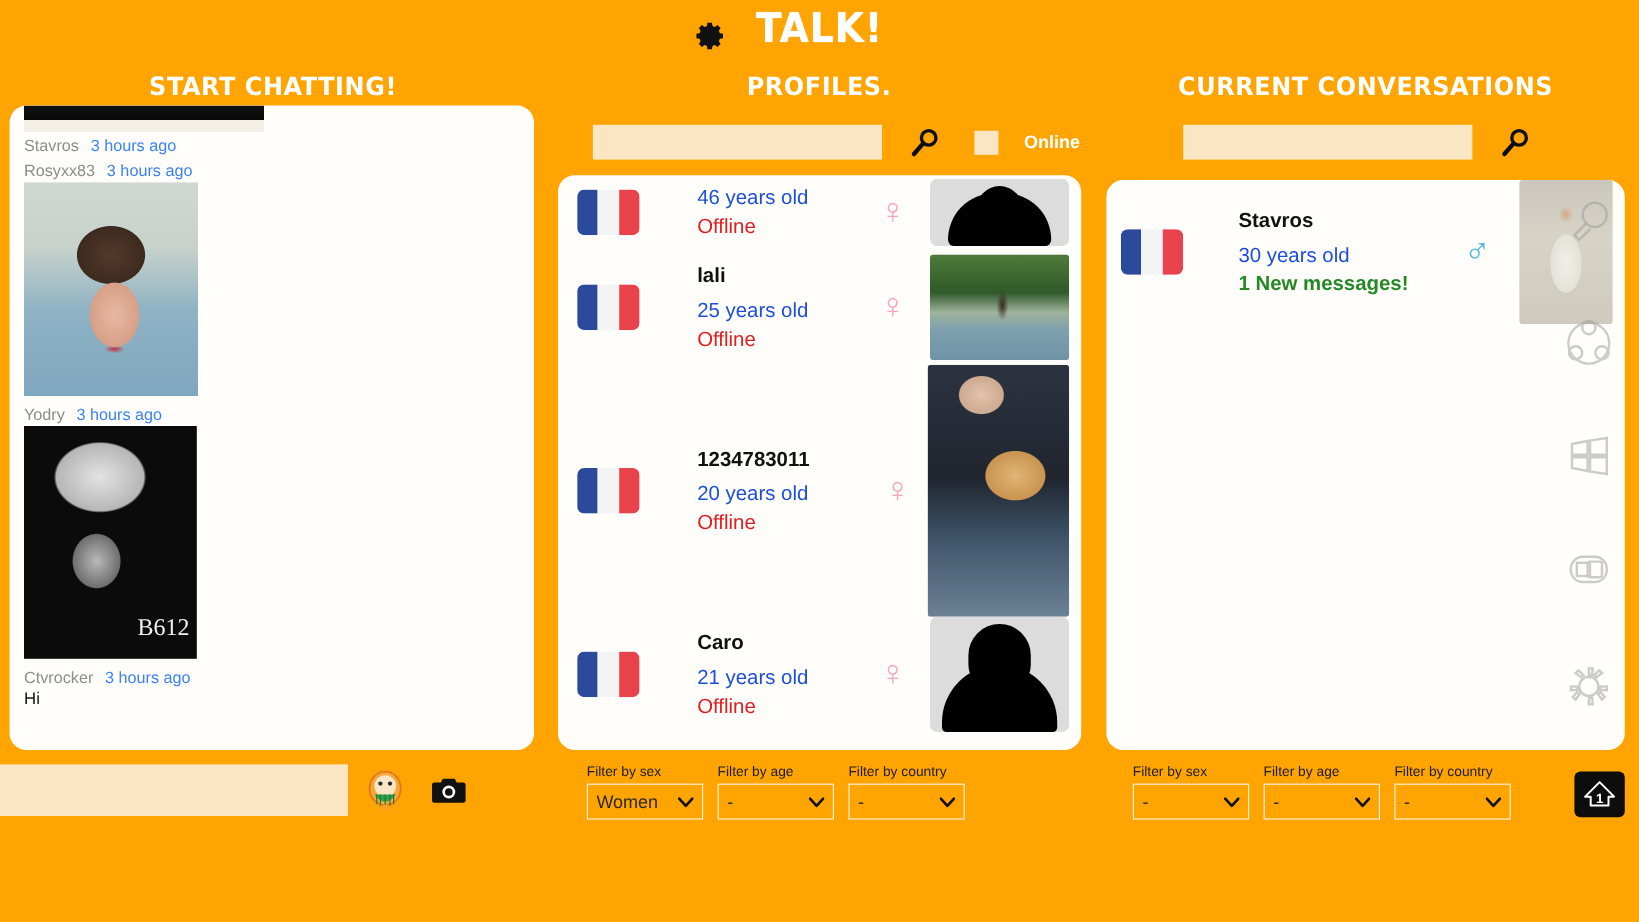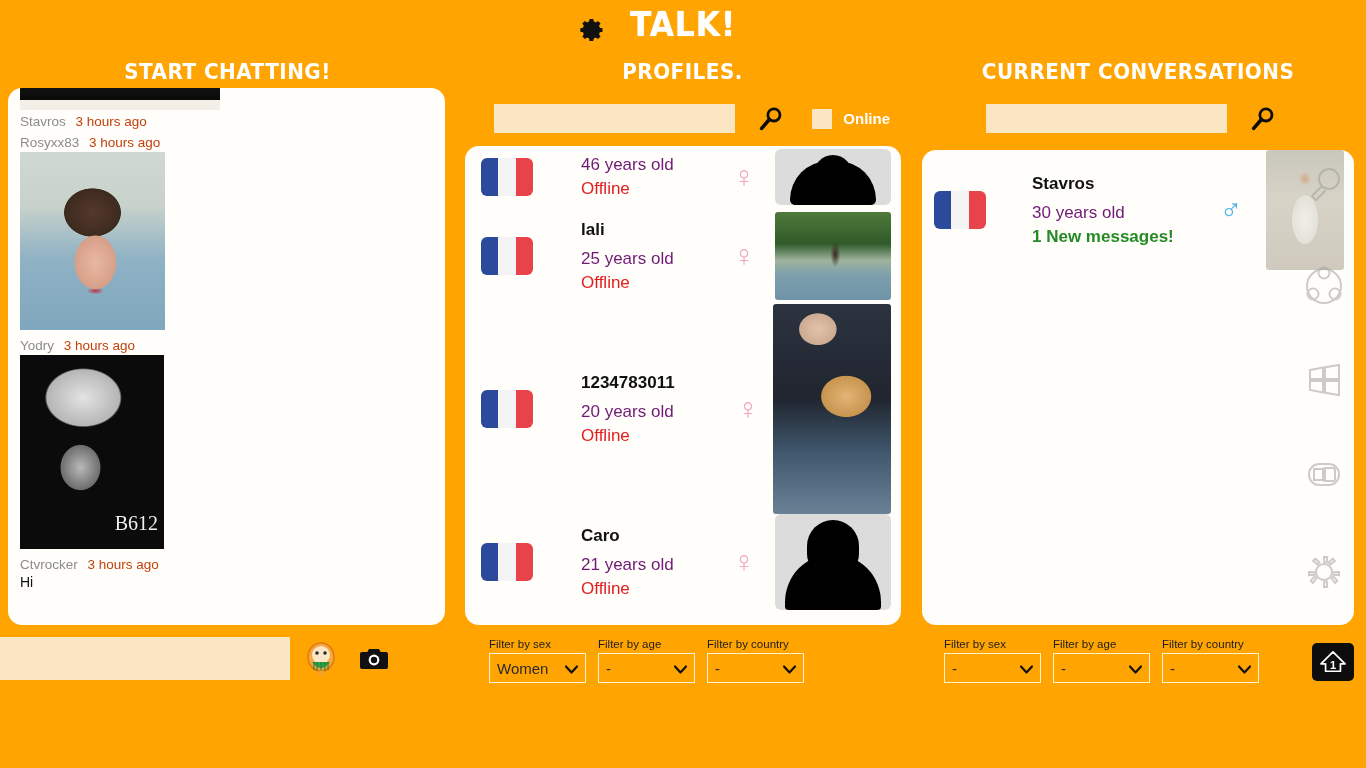--- a/index.html
+++ b/index.html
@@ -51,21 +51,21 @@
   }
   .mag-icon {
     display: inline-block; vertical-align: middle;
     margin-left: 18px; width: 28px; height: 28px; cursor: pointer;
   }
   .online-box {
     display: inline-block; vertical-align: middle; margin-left: 22px;
     width: 20px; height: 20px; background: #fbe6c4; cursor: pointer;
   }
   .online-label {
-    display: inline-block; vertical-align: middle; margin-left: 7px;
+    display: inline-block; vertical-align: middle; margin-left: 17px;
     font-weight: bold; font-size: 15px; color: #fff;
   }
 
   
   .panel {
     position: absolute; background: #fffefb;
     border-radius: 14px; overflow: hidden;
   }
   #panel-left  { left: 8px;   top: 88px;  width: 437px; height: 537px; }
   #panel-mid   { left: 465px; top: 146px; width: 436px; height: 479px; }
@@ -74,21 +74,21 @@
   
   .chat-scroll { padding: 0 0 0 0; }
   .chat-topimg {
     width: 200px; height: 22px;
     background: linear-gradient(180deg,#111 0%,#0a0a0a 55%,#f3efe6 56%,#f3efe6 100%);
     margin-left: 12px;
   }
   .chat-msg { padding: 4px 12px 0 12px; }
   .chat-meta { font-size: 13.5px; color: #8c8c8c; padding-bottom: 2px; }
   .chat-meta .who { color: #8c8c8c; }
-  .chat-meta .when { margin-left: 6px; color: #c2410c; }
+  .chat-meta .when { margin-left: 6px; color: #3b82f6; }
   .chat-text { font-size: 14px; color: #111; padding-bottom: 6px; }
 
   .photo { display: block; border: 0; }
   
   #ph-rosy {
     width: 145px; height: 178px; margin-bottom: 4px;
     background:
       radial-gradient(ellipse 34px 44px at 52% 62%, #e8b8a3 0%, #d79f88 60%, rgba(0,0,0,0) 62%),
       radial-gradient(ellipse 12px 5px at 52% 78%, #c2303c 0%, rgba(0,0,0,0) 70%),
       radial-gradient(ellipse 40px 34px at 50% 34%, #54392b 0%, #3d2a1f 70%, rgba(0,0,0,0) 72%),
@@ -116,21 +116,21 @@
   }
   .flag {
     width: 52px; height: 38px; border-radius: 6px; overflow: hidden;
     flex: 0 0 52px; display: flex;
   }
   .flag i { display: block; height: 100%; flex: 1 1 33.33%; }
   .flag .b { background: #2b4a9b; } .flag .w { background: #f4f4f4; } .flag .r { background: #e8434b; }
 
   .pinfo { flex: 1 1 auto; padding-left: 48px; }
   .pname { font-weight: bold; font-size: 17px; color: #111; padding-bottom: 9px; }
-  .page  { font-size: 17px; color: #701a75; padding-bottom: 4px; }
+  .page  { font-size: 17px; color: #1d4ed8; padding-bottom: 4px; }
   .pstat { font-size: 17px; }
   .pstat.off { color: #e02020; }
   .pstat.new { color: #258a25; font-weight: bold; }
 
   .gsym { flex: 0 0 34px; font-size: 30px; text-align: center; }
   .gsym.f { color: #f0a8bb; }
   .gsym.m { color: #4ab3e8; }
 
   .pthumb { flex: 0 0 auto; margin-left: 14px; border-radius: 3px; overflow: hidden; }
 

